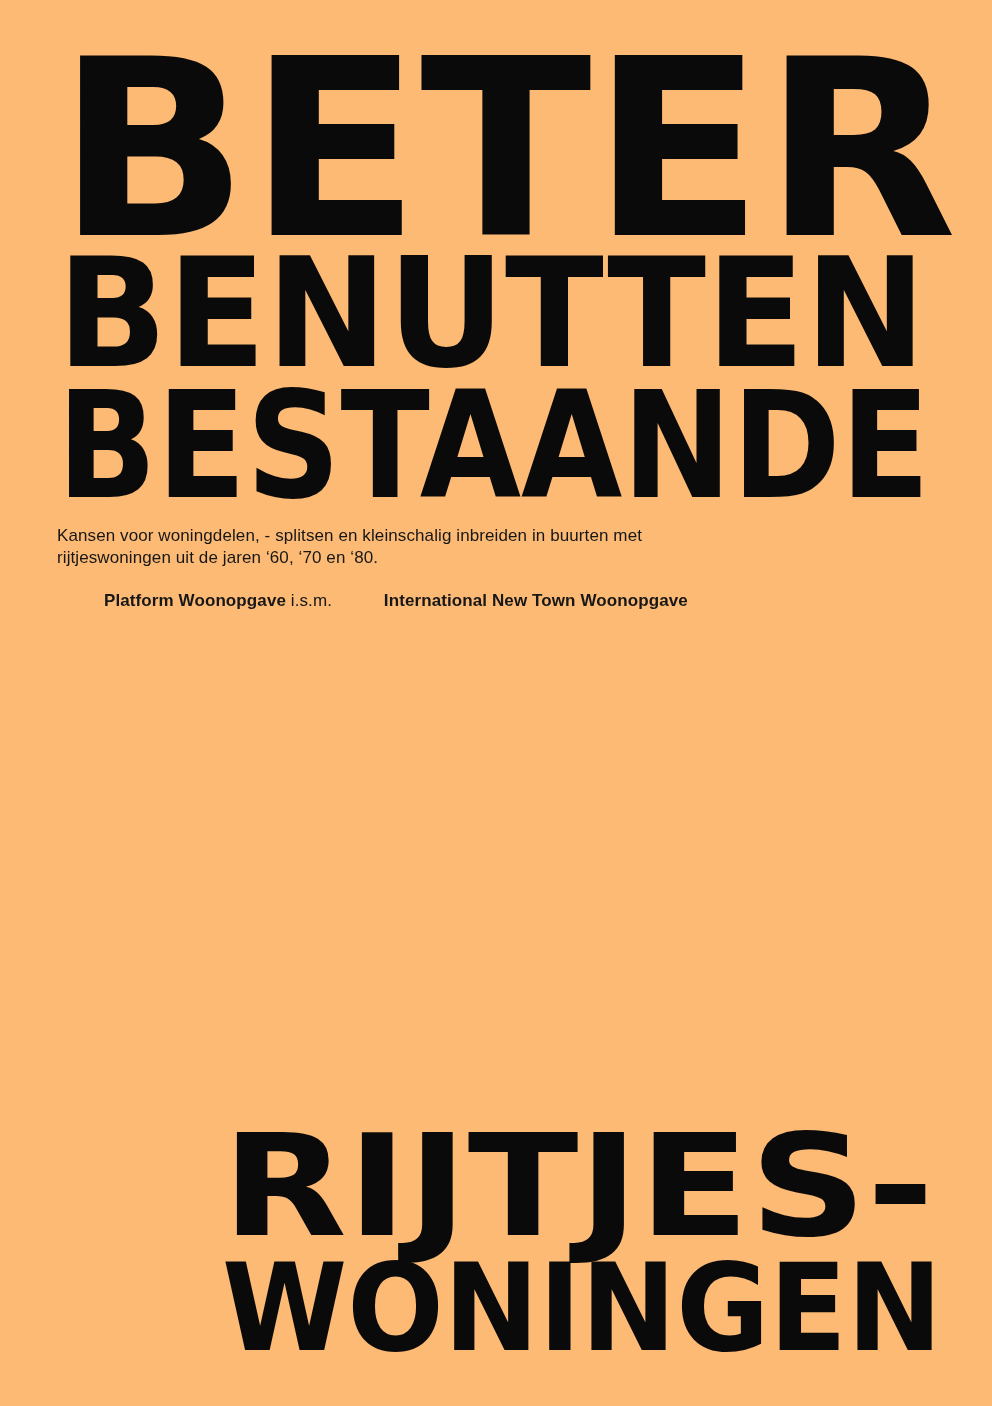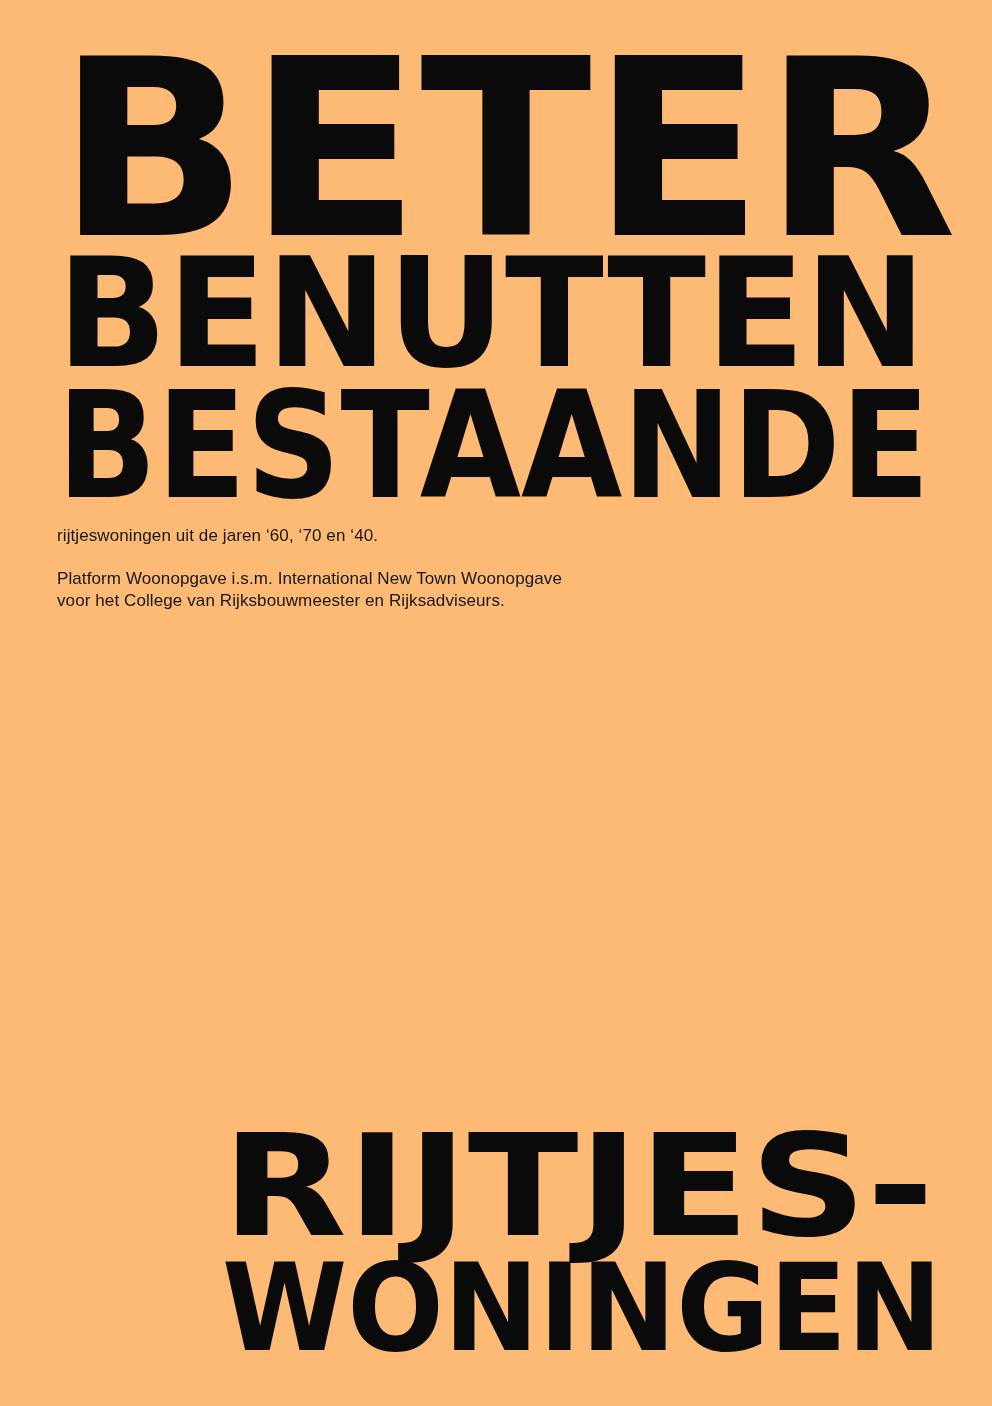--- a/index.html
+++ b/index.html
@@ -38,45 +38,46 @@
     letter-spacing: 0.1px;
   }
   .body-copy p {
     margin: 0 0 21px 0;
   }
   .body-copy .line {
     display: block;
     white-space: nowrap;
   }
   .body-copy b {
-    font-weight: normal;
+    font-weight: bold;
+    margin-left: 47px;
   }
 </style>
 </head>
 <body>
 
 <div class="poster">
 
   <svg class="display-layer" width="992" height="1406" viewBox="0 0 992 1406" aria-hidden="false">
     <text x="57" y="235" font-size="247" textLength="900" lengthAdjust="spacingAndGlyphs">BETER</text>
     <text x="57" y="366" font-size="151" textLength="869" lengthAdjust="spacingAndGlyphs">BENUTTEN</text>
     <text x="57" y="497" font-size="148" textLength="873" lengthAdjust="spacingAndGlyphs">BESTAANDE</text>
     <text x="222" y="1235" font-size="140" textLength="712" lengthAdjust="spacingAndGlyphs">RIJTJES-</text>
     <text x="222" y="1350" font-size="121" textLength="720" lengthAdjust="spacingAndGlyphs">WONINGEN</text>
   </svg>
 
   <div class="body-copy">
 
     <p>
-      <span class="line">rijtjeswoningen uit de jaren ‘60, ‘70 en ‘40.</span>
+      <span class="line">Kansen voor woningdelen, - splitsen en kleinschalig inbreiden in buurten met</span>
+      <span class="line">rijtjeswoningen uit de jaren ‘60, ‘70 en ‘80.</span>
     </p>
 
     <p>
       <span class="line"><b>Platform Woonopgave</b><span> i.s.m. </span><b>International New Town Woonopgave</b></span>
-      <span class="line">voor het College van Rijksbouwmeester en Rijksadviseurs.</span>
     </p>
 
     <p>
     </p>
 
   </div>
 
 </div>
 
 </body></html>

